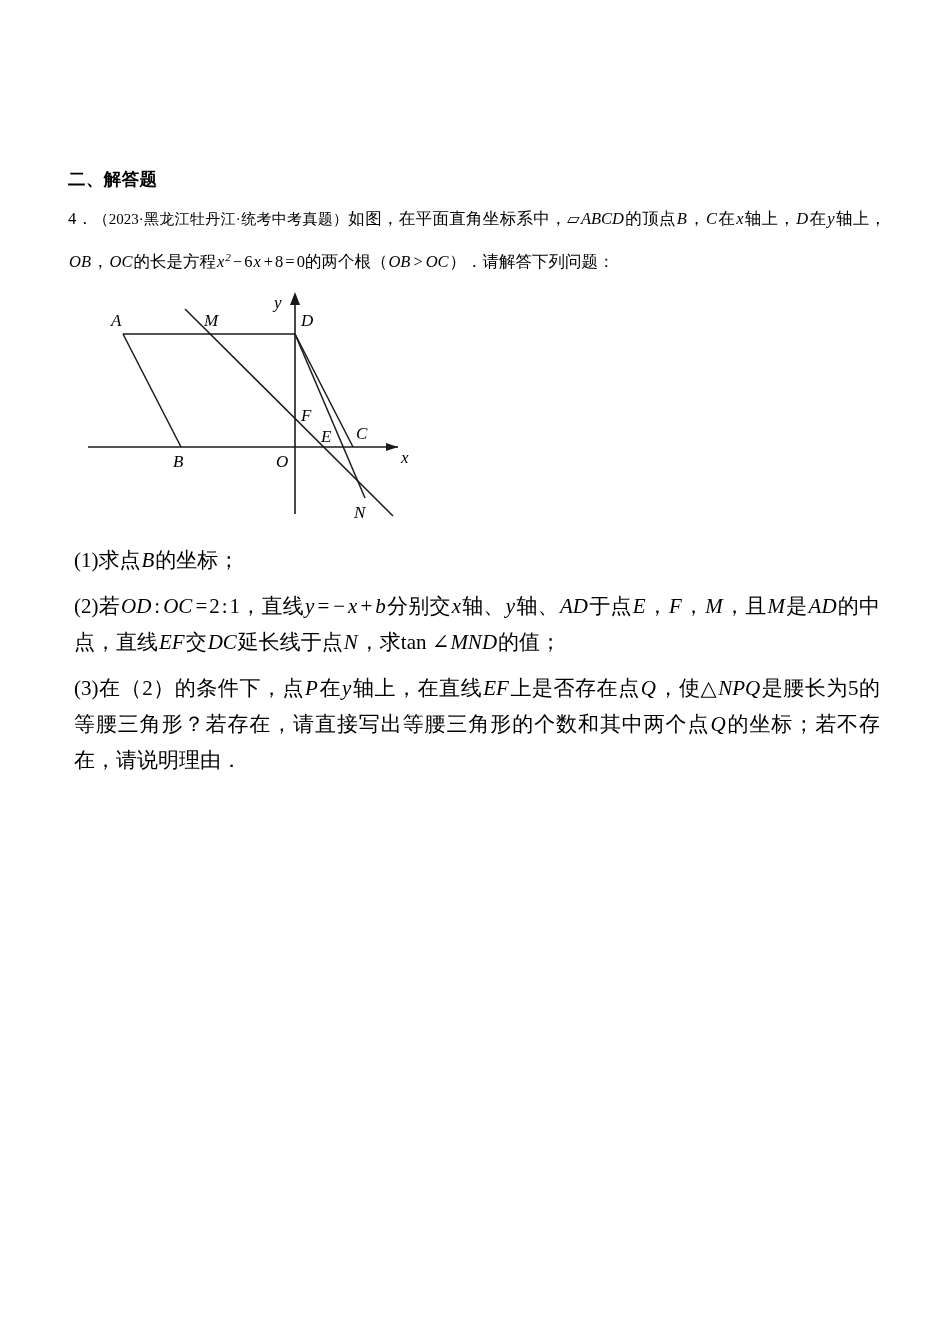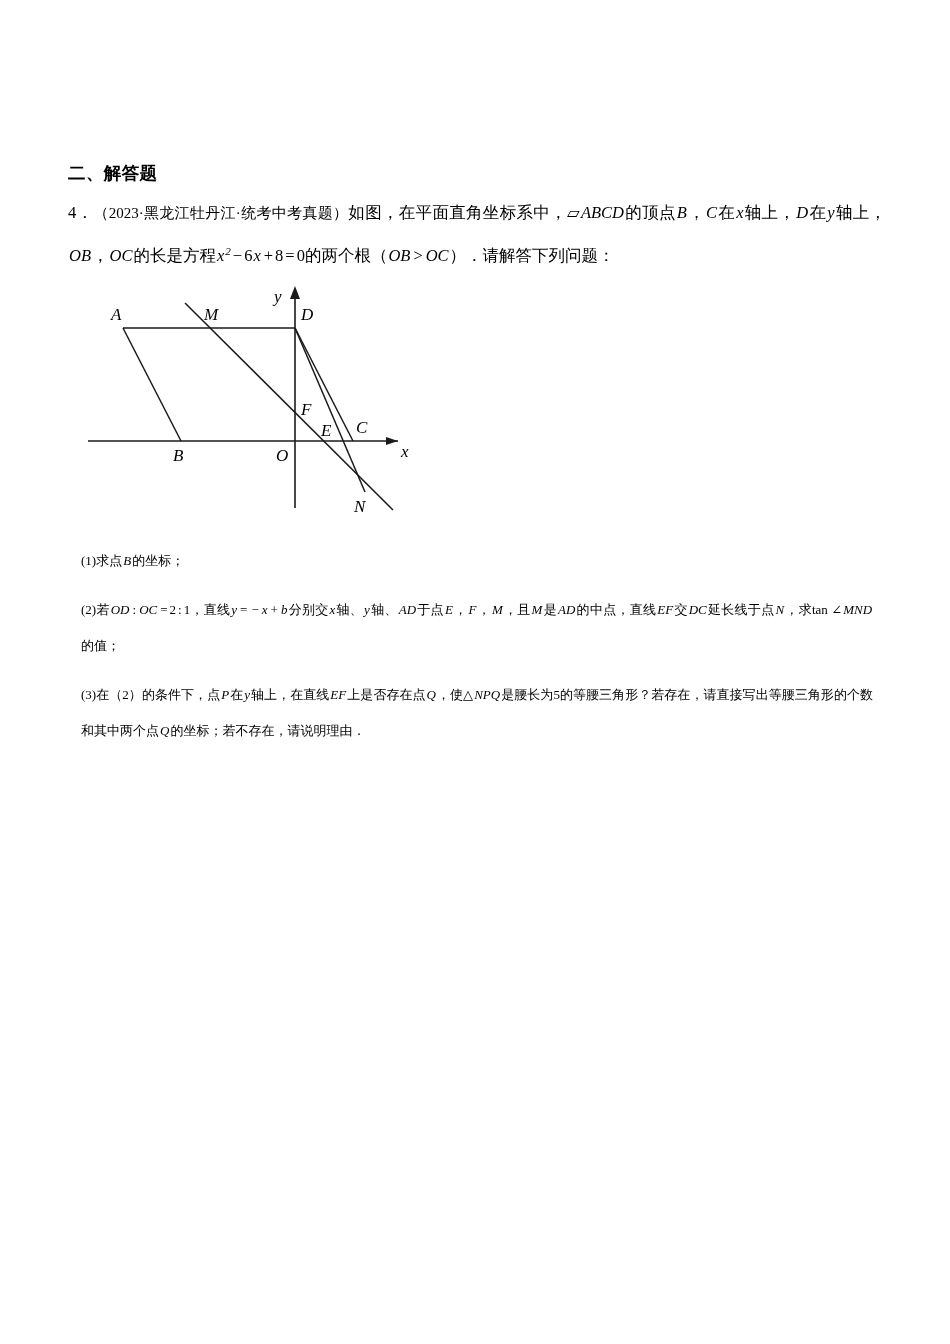--- a/index.html
+++ b/index.html
@@ -25,36 +25,36 @@
     position: absolute;
     left: 68px;
     top: 160px;
     width: 818px;
   }
   .section-heading {
     font-weight: bold;
     font-size: 17.5px;
     line-height: 26px;
     letter-spacing: 0.4px;
-    margin: 0 0 8px 0;
+    margin: 6px 0 8px 0;
   }
   .para {
     font-size: 16.5px;
     line-height: 37px;
     text-align: justify;
     text-justify: inter-ideograph;
     margin: 0;
   }
   .para.stem {
     margin-bottom: 4px;
   }
   .q {
-    font-size: 13px;
+    font-size: 21px;
     line-height: 36px;
-    margin: 13px;
+    margin: 6px;
     text-align: justify;
     text-justify: inter-ideograph;
   }
   .q-block {
     margin-top: 10px;
   }
   .mi {
     font-style: italic;
     font-family: "Liberation Serif", "DejaVu Serif", serif;
     padding: 0 1px;

